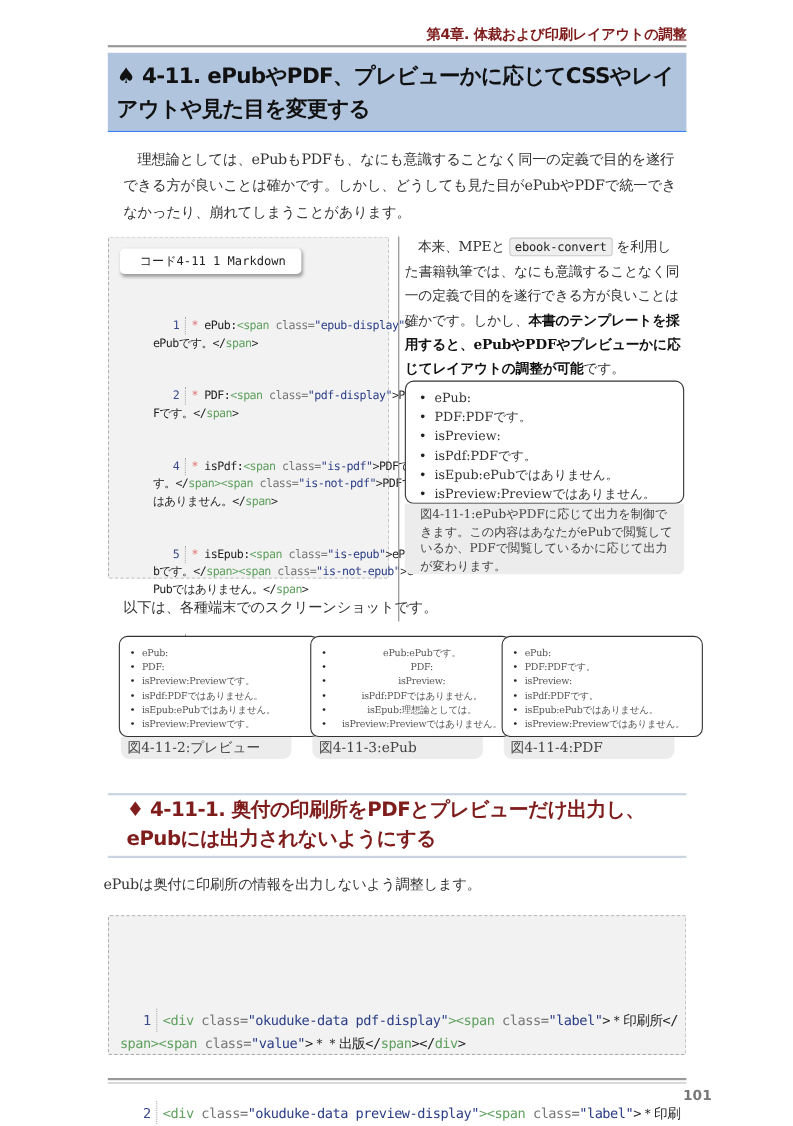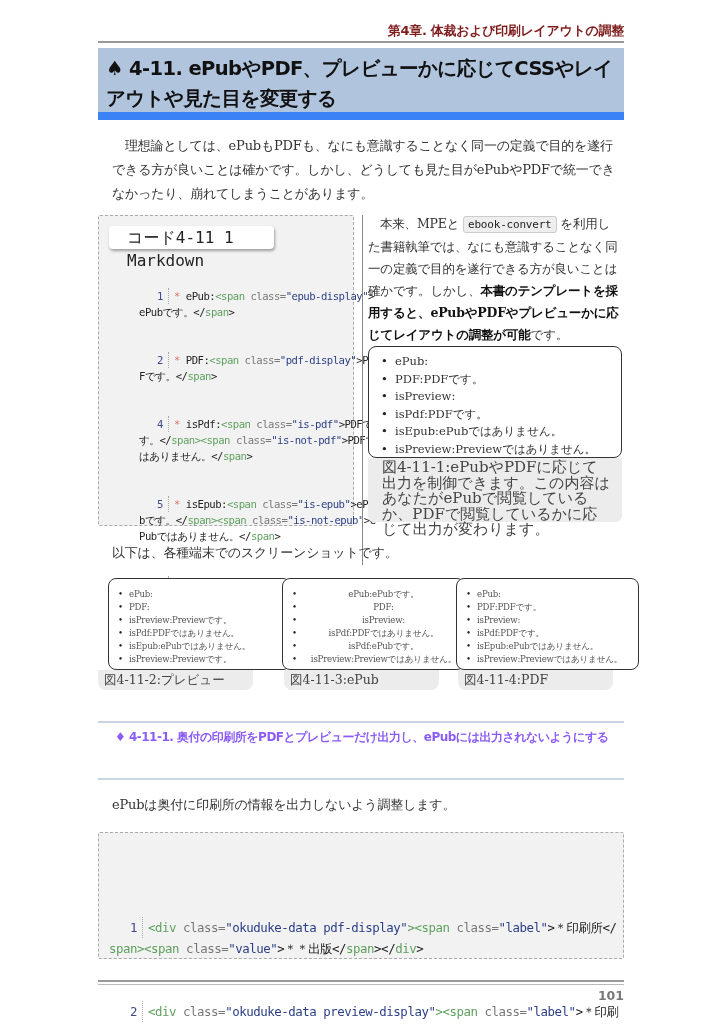--- a/index.html
+++ b/index.html
@@ -4,79 +4,79 @@
 <style>
   * { box-sizing: border-box; margin: 0; padding: 0; }
   html, body { width: 721px; height: 1024px; background: #ffffff; overflow: hidden; }
   body { position: relative; font-family: "DejaVu Serif", "Liberation Serif", serif; color: #333; }
 
   .running-head { position: absolute; left: 98px; width: 526px; top: 22px; text-align: right;
     font-family: "DejaVu Sans", "Liberation Sans", sans-serif; font-size: 13px; font-weight: bold; color: #7f1d1d; letter-spacing: -0.3px; }
   .head-rule { position: absolute; left: 98px; width: 526px; top: 41px; height: 2px; background: #999; }
 
   .chapter-title { position: absolute; left: 98px; top: 48px; width: 526px; height: 72px;
-    background: #b0c4de; border-bottom: 8px solid #3b82f6; padding: 6px 8px 0 8px;
+    background: #b0c4de; border-bottom: 1px solid #3b82f6; padding: 6px 8px 0 8px;
     font-family: "DejaVu Sans", "Liberation Sans", sans-serif; font-weight: bold; font-size: 19.5px; line-height: 30px; color: #111; letter-spacing: -0.6px; }
 
   .para { position: absolute; font-size: 13px; line-height: 24px; color: #333; letter-spacing: -0.2px; }
   .intro { left: 112px; top: 134px; width: 505px; text-indent: 13px; }
 
   .code-block { position: absolute; background: #f2f2f2; border: 1px dashed #aaa; border-radius: 2px; }
   .code-block-1 { left: 98px; top: 215px; width: 256px; height: 311px; }
   .code-caption { position: absolute; background: #fff; border-radius: 4px; box-shadow: 1px 2px 3px rgba(0,0,0,0.35);
-    font-family: "DejaVu Sans Mono", "Liberation Mono", monospace; font-size: 16px; color: #222; padding: 0 12px 0 18px; }
+    font-family: "DejaVu Sans Mono", "Liberation Mono", monospace; font-size: 11px; color: #222; padding: 0 12px 0 18px; }
   .code-block-1 .code-caption { left: 10px; top: 10px; width: 165px; height: 23px; line-height: 23px; }
   .code-text { position: absolute; font-family: "DejaVu Sans Mono", "Liberation Mono", monospace; color: #222; white-space: pre-wrap; word-break: break-all; }
   .code-block-1 .code-text { left: 8px; top: 40px; width: 240px; font-size: 10.6px; line-height: 16px; letter-spacing: -0.5px; margin-left: 32px; }
   .ln { color: #3a4a8a; display: inline-block; width: 30px; text-align: right; padding-right: 5px; border-right: 1px dotted #aaa; margin-right: 5px; }
   .star { color: #e07070; }
   .tg { color: #5fa05f; }
   .at { color: #777; }
   .st { color: #2b3e86; }
 
   .vsep { position: absolute; left: 362px; top: 215px; width: 1px; height: 350px; background: #888; }
 
   .side-para { left: 368px; top: 213px; width: 254px; font-size: 12.5px; line-height: 22px; text-indent: 12px; }
   .inline-code { font-family: "DejaVu Sans Mono", "Liberation Mono", monospace; font-size: 11px; background: #eee; border: 1px solid #ccc;
     border-radius: 3px; padding: 1px 4px; text-indent: 0; color: #222; }
   .bold { font-weight: bold; color: #111; }
 
   .figure-box { position: absolute; background: #fff; border: 1.5px solid #333; border-radius: 8px; }
   .fig1 { left: 368px; top: 346px; width: 254px; height: 112px; padding: 6px 0 0 10px; }
   .fig1 ul { font-size: 11.5px; line-height: 17.5px; color: #333; }
   .fig-caption { position: absolute; background: #ececec; border-radius: 6px; color: #444; }
-  .fig1-cap { left: 368px; top: 458px; width: 254px; height: 64px; padding: 2px 10px 0 14px; font-size: 15px; line-height: 15.5px; border-radius: 0 0 6px 6px; }
+  .fig1-cap { left: 368px; top: 458px; width: 254px; height: 64px; padding: 2px 10px 0 14px; font-size: 11px; line-height: 15.5px; border-radius: 0 0 6px 6px; }
 
   ul.bullets { list-style: none; }
   ul.bullets li { position: relative; padding-left: 16px; }
   ul.bullets li::before { content: "•"; position: absolute; left: 2px; color: #222; }
 
   .shots-intro { left: 112px; top: 541px; width: 400px; }
 
   .fig-small { top: 578px; width: 183px; height: 92px; padding: 9px 0 0 7px; }
   .fig-small ul { font-size: 8.6px; line-height: 13px; color: #555; letter-spacing: -0.2px; }
   .fig-small ul li { padding-left: 13px; }
   .fig2 { left: 108px; } .fig3 { left: 282px; text-align: center; } .fig4 { left: 456px; }
   .small-cap { top: 670px; width: 155px; height: 20px; line-height: 19px; font-size: 12.5px; padding-left: 6px; border-radius: 0 0 8px 8px; }
-  .cap2 { left: 98px; } .cap3 { left: 284px; } .cap4 { left: 458px; }
+  .cap2 { left: 110px; } .cap3 { left: 284px; } .cap4 { left: 458px; }
 
   .sec-rule { position: absolute; left: 98px; width: 526px; height: 2px; background: #c9d5e2; }
   .sec-title { position: absolute; left: 115px; top: 724px; width: 505px; font-family: "DejaVu Sans", "Liberation Sans", sans-serif;
-    font-weight: bold; font-size: 12px; line-height: 26px; color: #8b5cf6; letter-spacing: -0.5px; }
+    font-weight: bold; font-size: 18px; line-height: 26px; color: #7f1d1d; letter-spacing: -0.5px; }
 
-  .sec-para { left: 112px; top: 793px; width: 505px; }
+  .sec-para { left: 94px; top: 793px; width: 505px; }
 
   .code-block-2 { left: 98px; top: 832px; width: 526px; height: 127px; }
   .code-block-2 .code-caption { left: 12px; top: 10px; width: 180px; height: 26px; line-height: 26px; font-size: 12px; }
   .code-block-2 .code-text { left: 10px; top: 42px; width: 512px; font-size: 12.4px; line-height: 21px; letter-spacing: -0.45px; }
   .code-block-2 .ln { width: 34px; }
 
   .foot-rule1 { position: absolute; left: 98px; width: 526px; top: 980px; height: 2px; background: #999; }
   .foot-rule2 { position: absolute; left: 98px; width: 526px; top: 984px; height: 1px; background: #bbb; }
-  .page-num { position: absolute; left: 560px; width: 64px; top: 988px; text-align: right; font-family: "DejaVu Sans", "Liberation Sans", sans-serif;
+  .page-num { position: absolute; left: 583px; width: 64px; top: 988px; text-align: right; font-family: "DejaVu Sans", "Liberation Sans", sans-serif;
     font-weight: bold; font-size: 12.5px; color: #777; }
 </style>
 </head>
 <body>
 
 <div class="running-head">第4章. 体裁および印刷レイアウトの調整</div>
 <div class="head-rule"></div>
 
 <div class="chapter-title">♠ 4-11. ePubやPDF、プレビューかに応じてCSSやレイアウトや見た目を変更する</div>
 
@@ -122,21 +122,21 @@
   </ul>
 </div>
 <div class="fig-caption small-cap cap2">図4-11-2:プレビュー</div>
 
 <div class="figure-box fig-small fig3">
   <ul class="bullets">
     <li>ePub:ePubです。</li>
     <li>PDF:</li>
     <li>isPreview:</li>
     <li>isPdf:PDFではありません。</li>
-    <li>isPdf:ePubです。</li>
+    <li>isEpub:理想論としては。</li>
     <li>isPreview:Previewではありません。</li>
   </ul>
 </div>
 <div class="fig-caption small-cap cap3">図4-11-3:ePub</div>
 
 <div class="figure-box fig-small fig4">
   <ul class="bullets">
     <li>ePub:</li>
     <li>PDF:PDFです。</li>
     <li>isPreview:</li>

